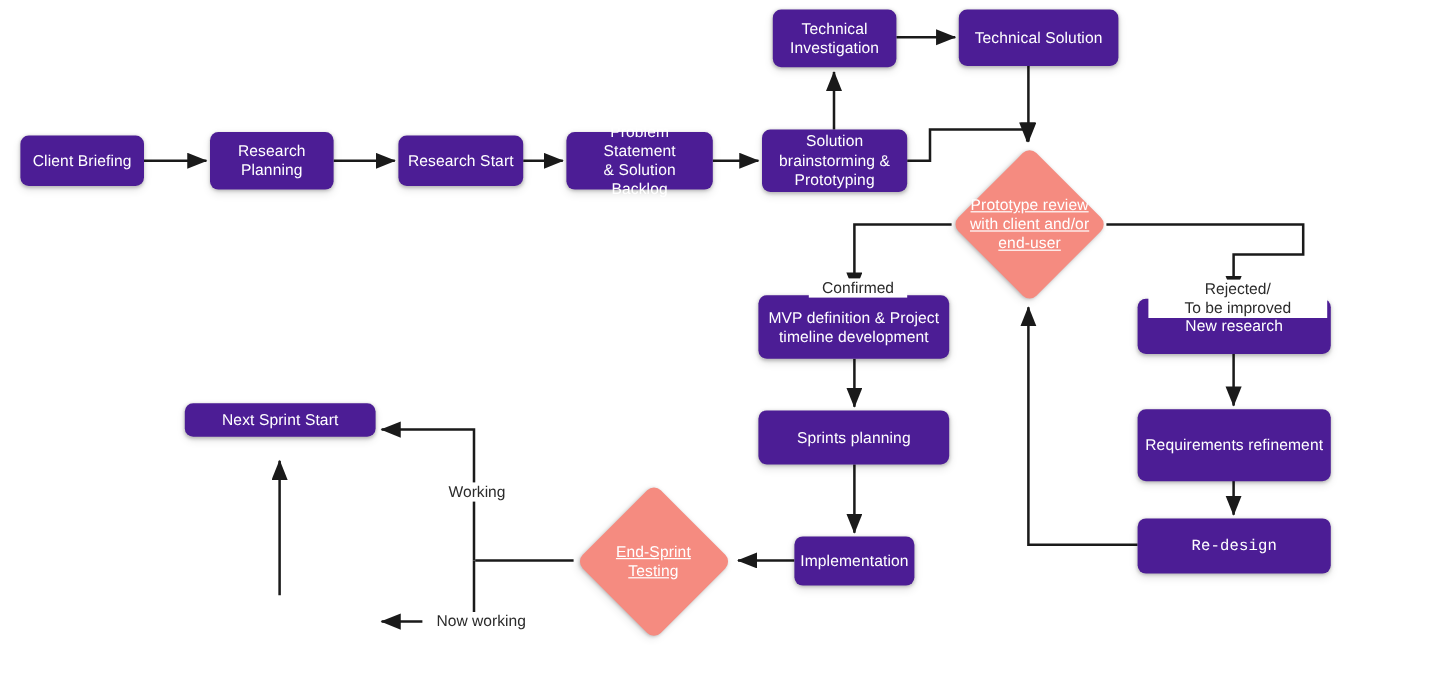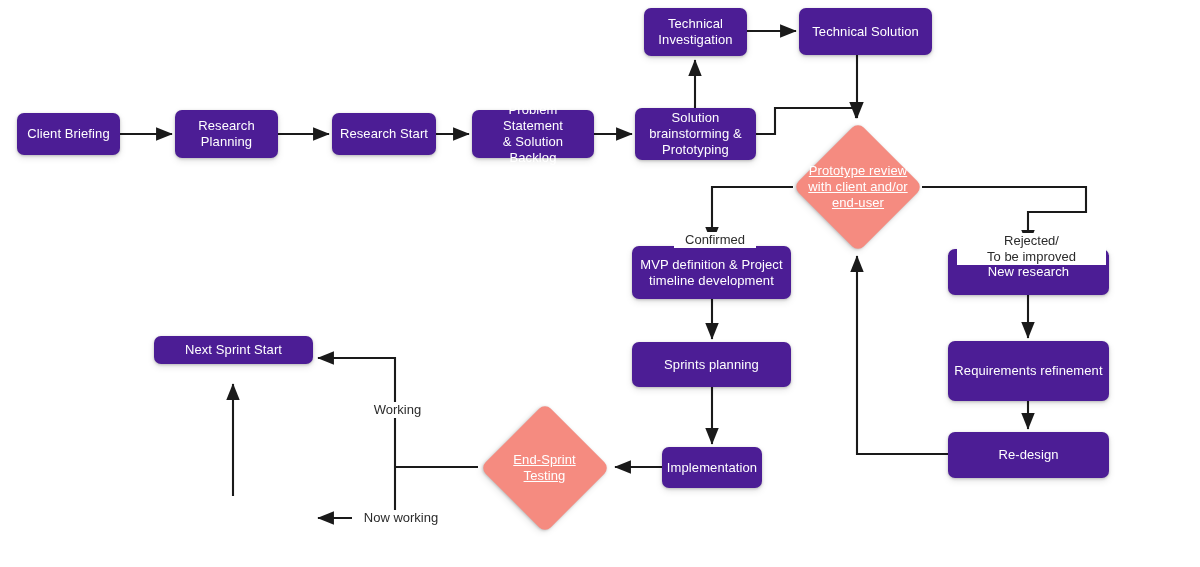--- a/index.html
+++ b/index.html
@@ -171,21 +171,21 @@
   </div>
 
   <div class="node box" style="left:948px; top:249px; width:161px; height:46px;">
     <span>New research</span>
   </div>
 
   <div class="node box" style="left:948px; top:341px; width:161px; height:60px;">
     <span>Requirements refinement</span>
   </div>
 
-  <div class="node box" style="left:948px; top:432px; width:161px; height:46px;">
+  <div class="node box" style="left:948px; top:432px; width:161px; height:46px;font-family:Liberation Mono, monospace;">
     <span>Re-design</span>
   </div>
 
   <div class="node box" style="left:632px; top:246px; width:159px; height:53px;">
     <span style="white-space:pre-line">MVP definition &amp; Project
 timeline development</span>
   </div>
 
   <div class="node box" style="left:632px; top:342px; width:159px; height:45px;">
     <span>Sprints planning</span>

